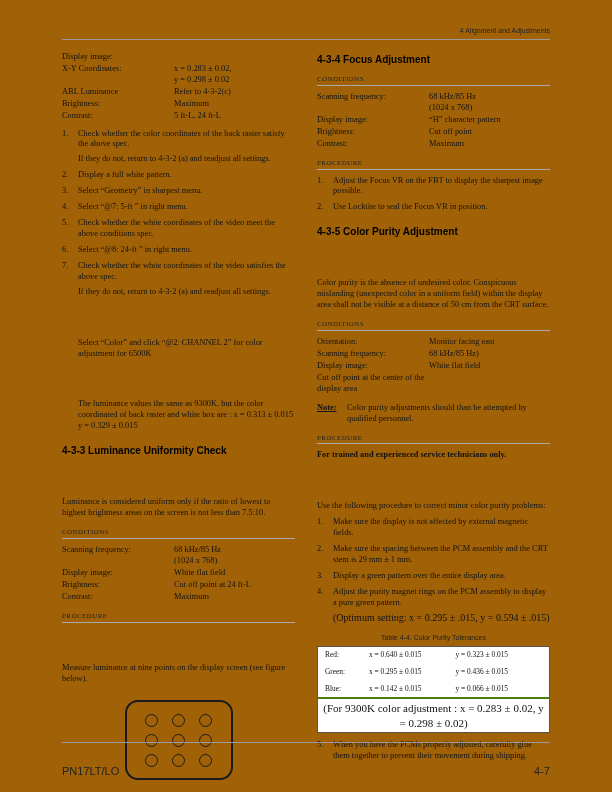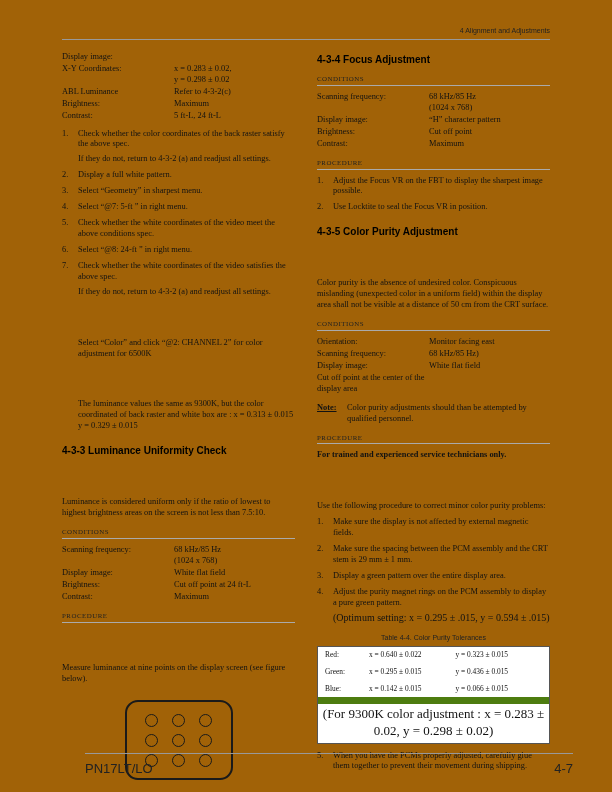--- a/index.html
+++ b/index.html
@@ -57,27 +57,27 @@
   .note-label { font-weight:bold;text-decoration:underline; }
 
   .bold-line { font-weight:bold; margin-bottom:5px; }
 
   .tbl-caption {
     text-align:center; font-family:"Liberation Sans", sans-serif; font-size:7px;
     color:#222; margin:9px 0 4px;
   }
   .tbl { border:1px solid #555; font-size:7.4px; margin-bottom:7px; background:#fff; }
   .trow { display:grid; grid-template-columns:44px 1fr 1fr; padding:3.5px 7px; }
-  .tfoot { border-top:7px solid #4d7c0f; padding:2.5px 4px; text-align:center; font-size:13px; }
+  .tfoot { border-top:2px solid #4d7c0f; padding:2.5px 4px; text-align:center; font-size:11px; }
 
   .footer {
     position:absolute; left:62px; width:488px; bottom:14px;
-    border-top:1px solid #999; padding-top:7px;
+    border-top:1px solid #999; padding-top:21px;
     display:flex; justify-content:space-between;
-    font-family:"Liberation Sans", sans-serif; font-size:13px; color:#222;margin-left:23px;
+    font-family:"Liberation Sans", sans-serif; font-size:11px; color:#222;
   }
 </style>
 </head>
 <body>
 
 <div class="page">
 
   <div class="header">
     <span>4 Alignment and Adjustments</span>
   </div>
@@ -282,21 +282,21 @@
             <div>Adjust the purity magnet rings on the PCM assembly to display a pure green pattern.</div>
             <div class="subp small">(Optimum setting: x = 0.295 ± .015, y = 0.594 ± .015)</div>
           </div>
         </div>
       </div>
 
       <div class="tbl-caption">Table 4-4. Color Purity Tolerances</div>
       <div class="tbl">
         <div class="trow">
           <div>Red:</div>
-          <div>x = 0.640 ± 0.022</div>
+          <div>x = 0.640 ± 0.015</div>
           <div>y = 0.323 ± 0.015</div>
         </div>
         <div class="trow">
           <div>Green:</div>
           <div>x = 0.295 ± 0.015</div>
           <div>y = 0.436 ± 0.015</div>
         </div>
         <div class="trow">
           <div>Blue:</div>
           <div>x = 0.142 ± 0.015</div>

